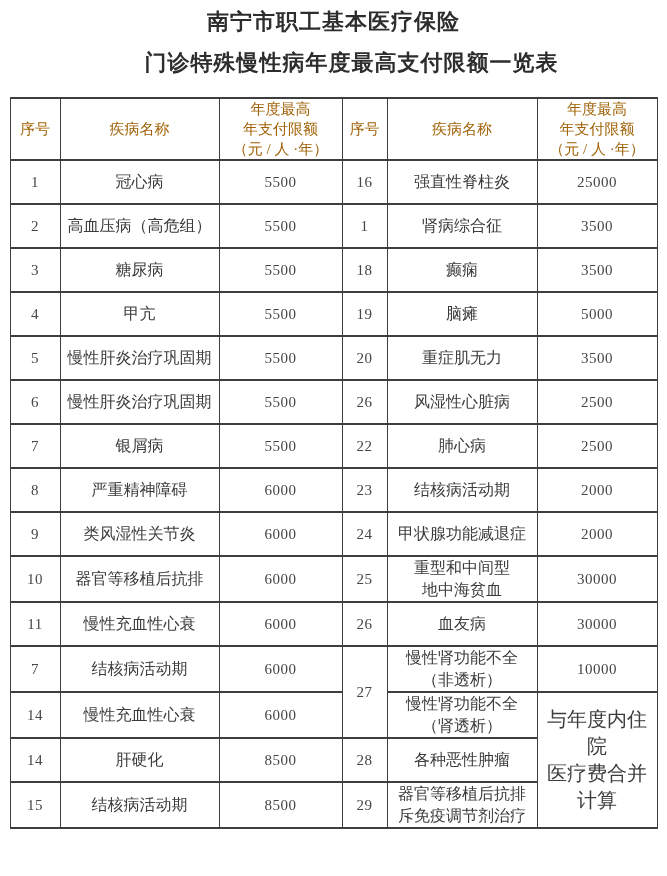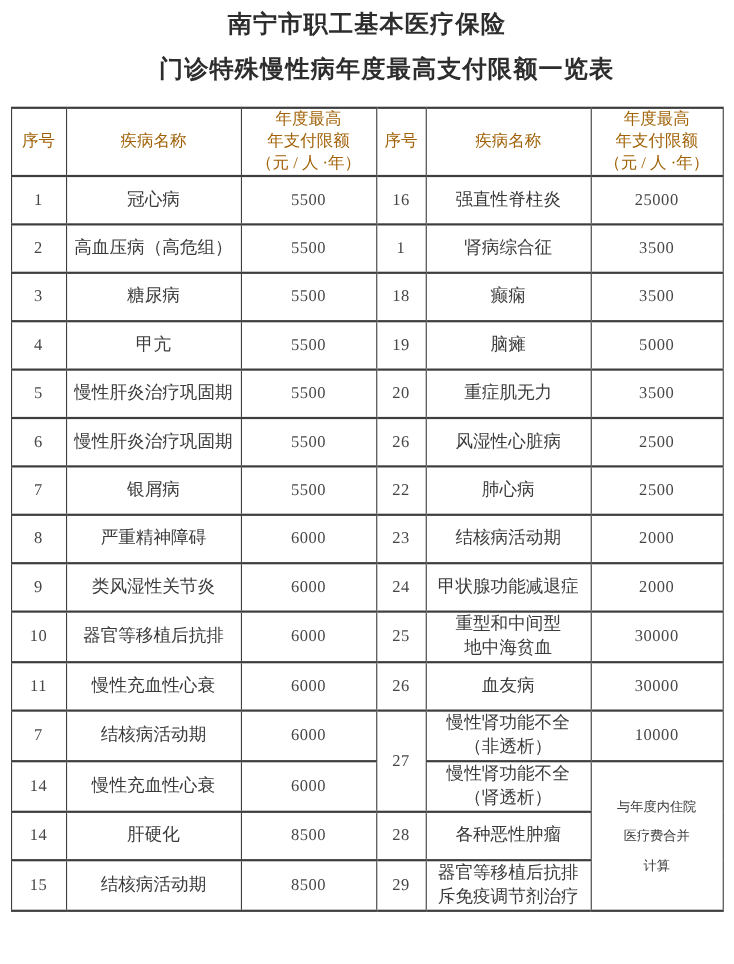--- a/index.html
+++ b/index.html
@@ -58,21 +58,21 @@
     height: 44px;
     font-size: 16px;
     line-height: 22px;
   }
   td.num {
     font-size: 15px;
     letter-spacing: 0.5px;
     color: #464646;
   }
   td.note {
-    font-size: 12px;
+    font-size: 20px;
     line-height: 27px;
   }
 </style>
 </head>
 <body>
 
 <div class="doc">
   <h1 class="title title-line1">南宁市职工基本医疗保险</h1>
   <h1 class="title title-line2">门诊特殊慢性病年度最高支付限额一览表</h1>
 

